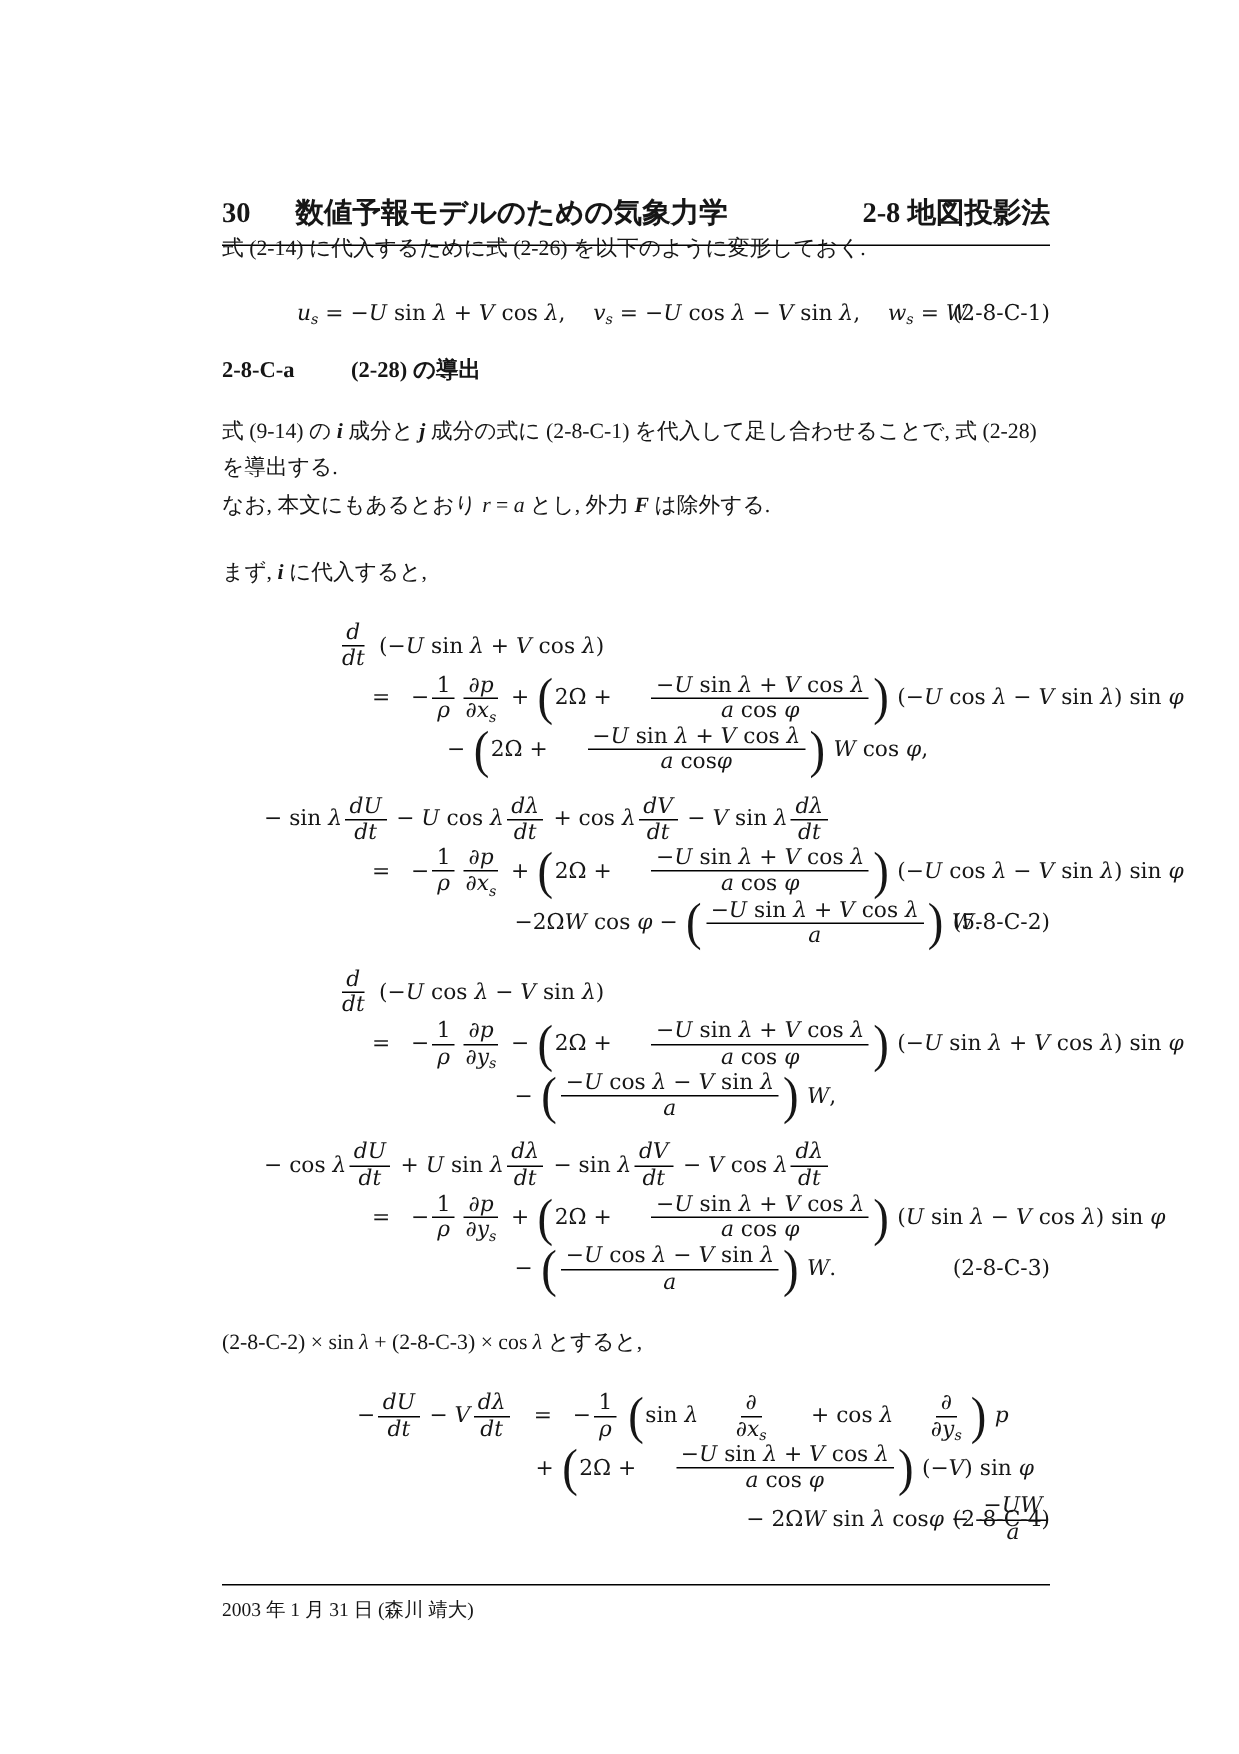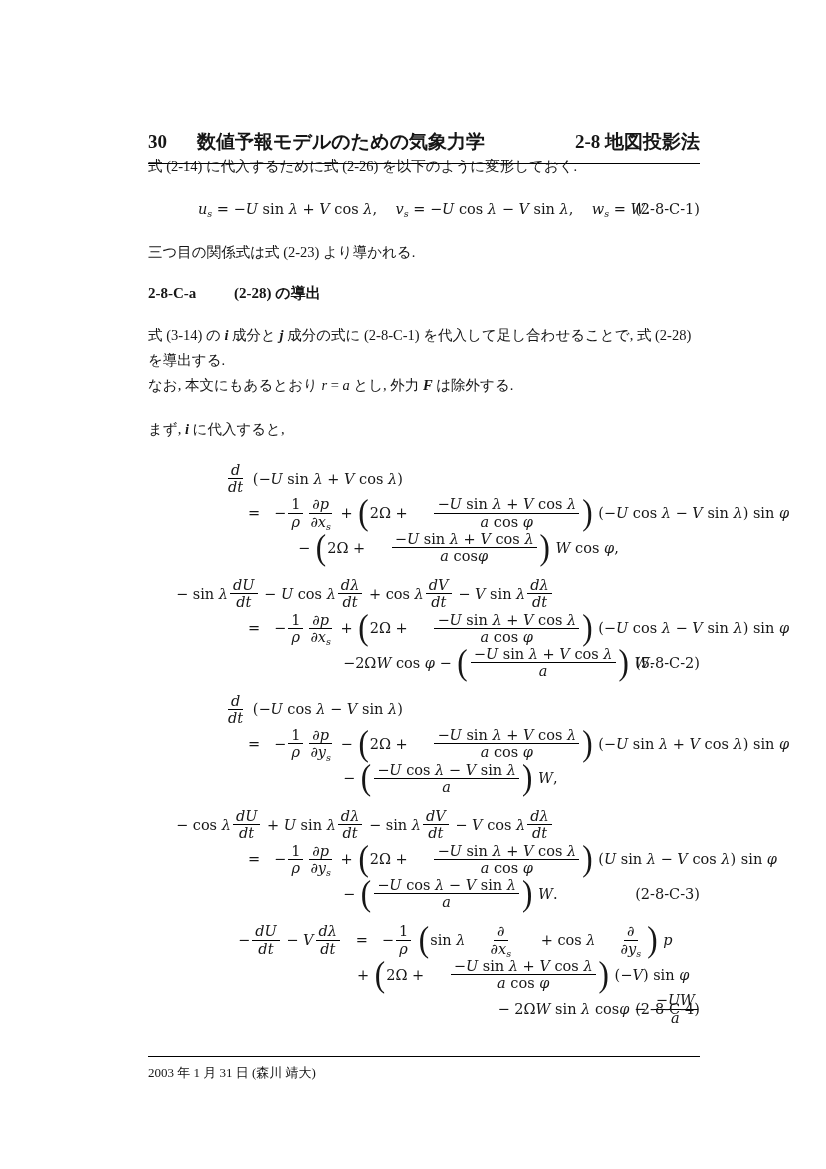--- a/index.html
+++ b/index.html
@@ -60,28 +60,27 @@
 
     <p class="body-text"><span>式 (2-14) に代入するために式 (2-26) を以下のように変形しておく.</span></p>
 
     <div class="eq">
         <div class="eq-line center">
           <span class="run"><span class="mi">u</span><span class="msub">s</span><span> = −</span><span class="mi">U</span><span> sin </span><span class="mi">λ</span><span> + </span><span class="mi">V</span><span> cos </span><span class="mi">λ</span><span>,    </span><span class="mi">v</span><span class="msub">s</span><span> = −</span><span class="mi">U</span><span> cos </span><span class="mi">λ</span><span> − </span><span class="mi">V</span><span> sin </span><span class="mi">λ</span><span>,    </span><span class="mi">w</span><span class="msub">s</span><span> = </span><span class="mi">W</span><span>.</span></span>
           <span class="eq-label">(2-8-C-1)</span>
         </div>
       </div>
 
-    <p class="body-text"><span>三つ目の関係式は式 (2-23) より導かれる.</span></p>
 
     <h2 class="subheading">
       <span class="sec-num">2-8-C-a</span>
       <span class="sec-title">(2-28) の導出</span>
     </h2>
 
-    <p class="body-text"><span>式 (3-14) の </span><span class="mbi">i</span><span> 成分と </span><span class="mbi">j</span><span> 成分の式に (2-8-C-1) を代入して足し合わせることで, 式 (2-28) を導出する.
+    <p class="body-text"><span>式 (9-14) の </span><span class="mbi">i</span><span> 成分と </span><span class="mbi">j</span><span> 成分の式に (2-8-C-1) を代入して足し合わせることで, 式 (2-28) を導出する.
 なお, 本文にもあるとおり </span><span class="mi">r</span><span> = </span><span class="mi">a</span><span> とし, 外力 </span><span class="mbi">F</span><span> は除外する.</span></p>
 
     <p class="body-text"><span>まず, </span><span class="mbi">i</span><span> に代入すると,</span></p>
 
     <div class="eq">
         <div class="eq-line" style="padding-left: 75px;">
           <span class="frac">
             <span class="fn"><span class="mi">d</span></span>
             <span class="fd"><span class="mi">dt</span></span>
           </span>
@@ -237,20 +236,21 @@
         <div class="eq-line" style="padding-left: 195px;">
           <span class="run"><span>− </span></span>
           <span class="paren">
             <span class="pgrp"><span class="frac"><span class="fn"><span>−</span><span class="mi">U</span><span> cos </span><span class="mi">λ</span><span> − </span><span class="mi">V</span><span> sin </span><span class="mi">λ</span></span><span class="fd"><span class="mi">a</span></span></span></span>
           </span>
           <span class="run"><span> </span><span class="mi">W</span><span>.</span></span>
           <span class="eq-label">(2-8-C-3)</span>
         </div>
       </div>
 
+    <p class="body-text"><span>(2-8-C-2) × sin </span><span class="mi">λ</span><span> + (2-8-C-3) × cos </span><span class="mi">λ</span><span> とすると,</span></p>
 
     <div class="eq">
         <div class="eq-line" style="padding-left: 90px;">
           <span class="run"><span>−</span></span>
           <span class="frac">
             <span class="fn"><span class="mi">dU</span></span>
             <span class="fd"><span class="mi">dt</span></span>
           </span>
           <span class="run"><span> − </span><span class="mi">V</span></span>
           <span class="frac">

